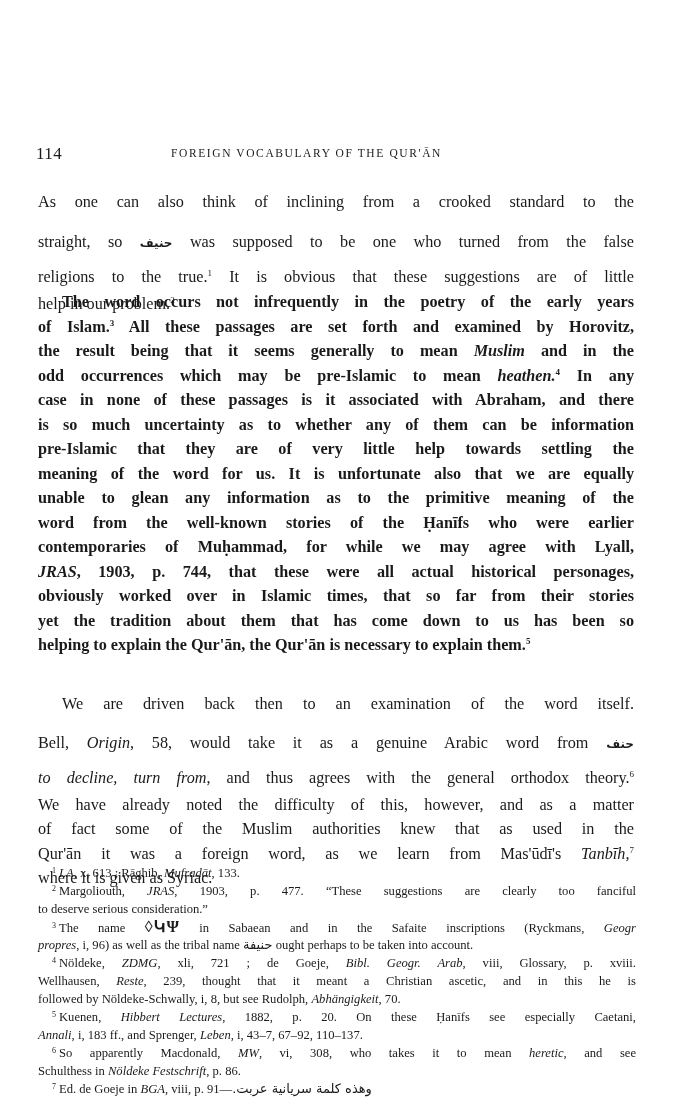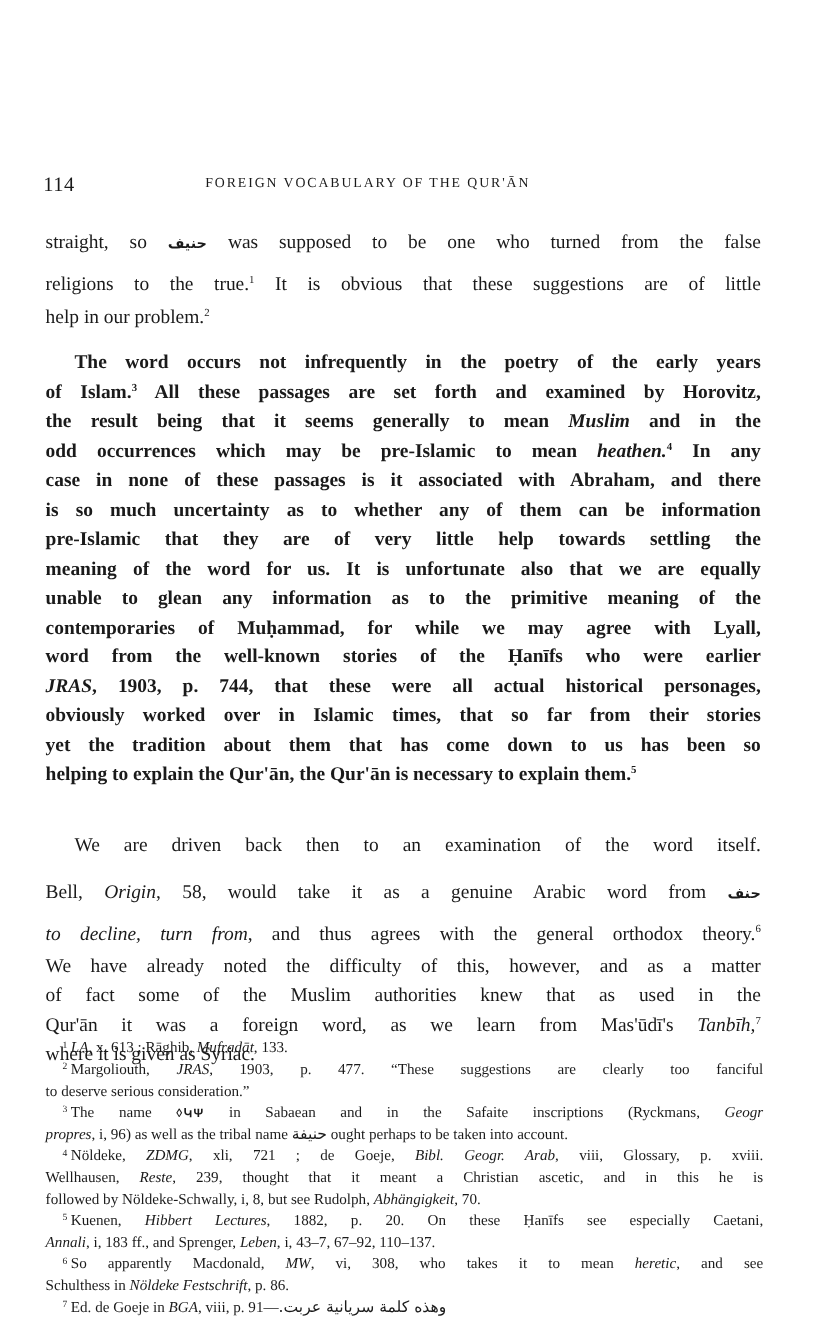--- a/index.html
+++ b/index.html
@@ -68,23 +68,23 @@
       direction: rtl;
       unicode-bidi: embed;
     }
     .arabic-small {
       font-family: "DejaVu Sans", sans-serif;
       font-size: 13px;
       direction: rtl;
       unicode-bidi: embed;
     }
     .sabaean {
-      font-family: Liberation Sans, sans-serif;
+      font-family: Liberation Serif, serif;
       font-weight: bold;
-      font-size: 10px;
+      font-size: 16px;
       letter-spacing: 1px;
     }
     sup {
       font-size: 9px;
       line-height: 0;
       vertical-align: 6px;
     }
     em { font-style: italic; }
 
     .footnotes {
@@ -115,37 +115,38 @@
 <body>
 
 <div class="page">
 
   <div class="running-head">
     <span class="page-number">114</span>
     <span class="head-title">FOREIGN VOCABULARY OF THE QUR'ĀN</span>
   </div>
 
   <div class="body-text" style="top:142px;">
+    <span class="line tall">As one can also think of inclining from a crooked standard to the</span>
     <span class="line tall"><span>straight, so</span> <span class="arabic">حنيف</span> <span>was supposed to be one who turned from the false</span></span>
     <span class="line" style="height:30px;line-height:30px;"><span>religions to the true.</span><sup>1</sup><span> It is obvious that these suggestions are of little</span></span>
     <span class="line last"><span>help in our problem.</span><sup>2</sup></span>
   </div>
 
   <div class="body-text" style="top:250px;line-height:24.2px;font-weight:bold;">
     <span class="line indent">The word occurs not infrequently in the poetry of the early years</span>
     <span class="line"><span>of Islam.</span><sup>3</sup><span> All these passages are set forth and examined by Horovitz,</span></span>
     <span class="line"><span>the result being that it seems generally to mean </span><em>Muslim</em><span> and in the</span></span>
     <span class="line"><span>odd occurrences which may be pre-Islamic to mean </span><em>heathen.</em><sup>4</sup><span> In any</span></span>
     <span class="line">case in none of these passages is it associated with Abraham, and there</span>
     <span class="line">is so much uncertainty as to whether any of them can be information</span>
     <span class="line">pre-Islamic that they are of very little help towards settling the</span>
     <span class="line">meaning of the word for us. It is unfortunate also that we are equally</span>
     <span class="line">unable to glean any information as to the primitive meaning of the</span>
+    <span class="line">word from the well-known stories of the Ḥanīfs who were earlier</span>
     <span class="line">contemporaries of Muḥammad, for while we may agree with Lyall,</span>
-    <span class="line">word from the well-known stories of the Ḥanīfs who were earlier</span>
     <span class="line"><em>JRAS</em><span>, 1903, p. 744, that these were all actual historical personages,</span></span>
     <span class="line">obviously worked over in Islamic times, that so far from their stories</span>
     <span class="line">yet the tradition about them that has come down to us has been so</span>
     <span class="line last"><span>helping to explain the Qur'ān, the Qur'ān is necessary to explain them.</span><sup>5</sup></span>
   </div>
 
   <div class="body-text" style="top:652px;">
     <span class="line indent">We are driven back then to an examination of the word itself.</span>
     <span class="line tall" style="margin-top:6px;"><span>Bell, </span><em>Origin</em><span>, 58, would take it as a genuine Arabic word from</span> <span class="arabic">حنف</span></span>
     <span class="line" style="height:30px;line-height:30px;"><em>to decline, turn from</em><span>, and thus agrees with the general orthodox theory.</span><sup>6</sup></span>

